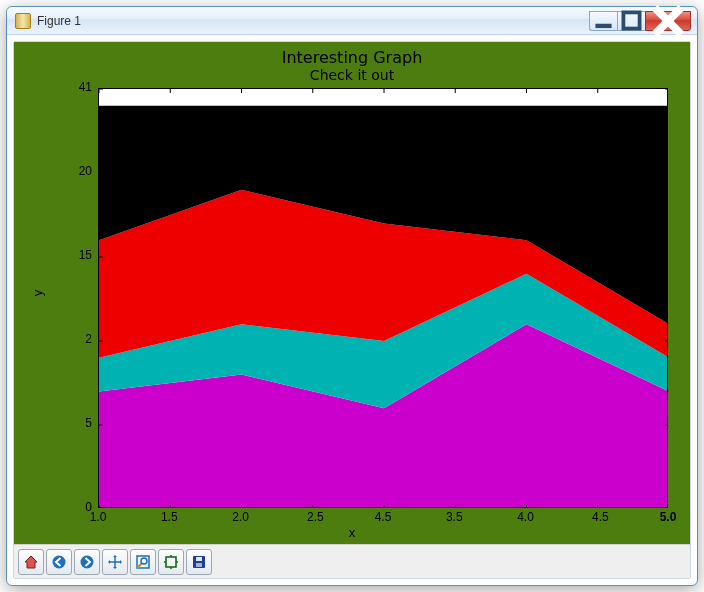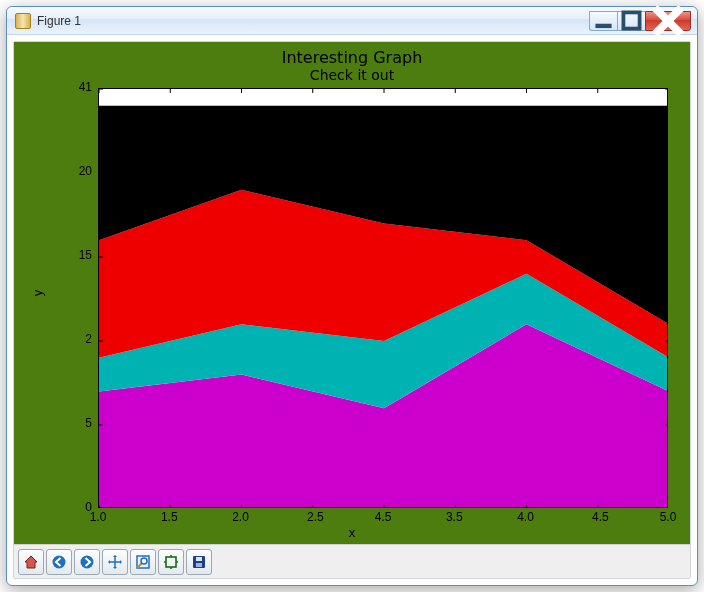--- a/index.html
+++ b/index.html
@@ -203,21 +203,21 @@
         </div>
       <div id="xtick-holder">
           <div class="xtick" style="position: absolute; left: 72px; top: 468px; width: 24px; text-align: center;">1.0</div>
           <div class="xtick" style="position: absolute; left: 143.25px; top: 468px; width: 24px; text-align: center;">1.5</div>
           <div class="xtick" style="position: absolute; left: 214.5px; top: 468px; width: 24px; text-align: center;">2.0</div>
           <div class="xtick" style="position: absolute; left: 285.75px; top: 468px; width: 24px; text-align: right;">2.5</div>
           <div class="xtick" style="position: absolute; left: 357px; top: 468px; width: 24px; text-align: center;">4.5</div>
           <div class="xtick" style="position: absolute; left: 428.25px; top: 468px; width: 24px; text-align: center;">3.5</div>
           <div class="xtick" style="position: absolute; left: 499.5px; top: 468px; width: 24px; text-align: center;">4.0</div>
           <div class="xtick" style="position: absolute; left: 570.75px; top: 468px; width: 24px; text-align: right;">4.5</div>
-          <div class="xtick" style="position: absolute; left: 642px; top: 468px; width: 24px; text-align: center;">5.0</div>
+          <div class="xtick" style="position: absolute; left: 642px; top: 468px; width: 24px; text-align: center; font-weight: bold;">5.0</div>
         </div>
     </div>
 
     <div class="toolbar">
       <div class="tbtn">
           <svg viewBox="0 0 16 16">
             <path d="M2 8 L8 2 L14 8 L12 8 L12 14 L4 14 L4 8 Z" fill="#d9534f" stroke="#7a201b"></path>
           </svg>
         </div>
       <div class="tbtn">

